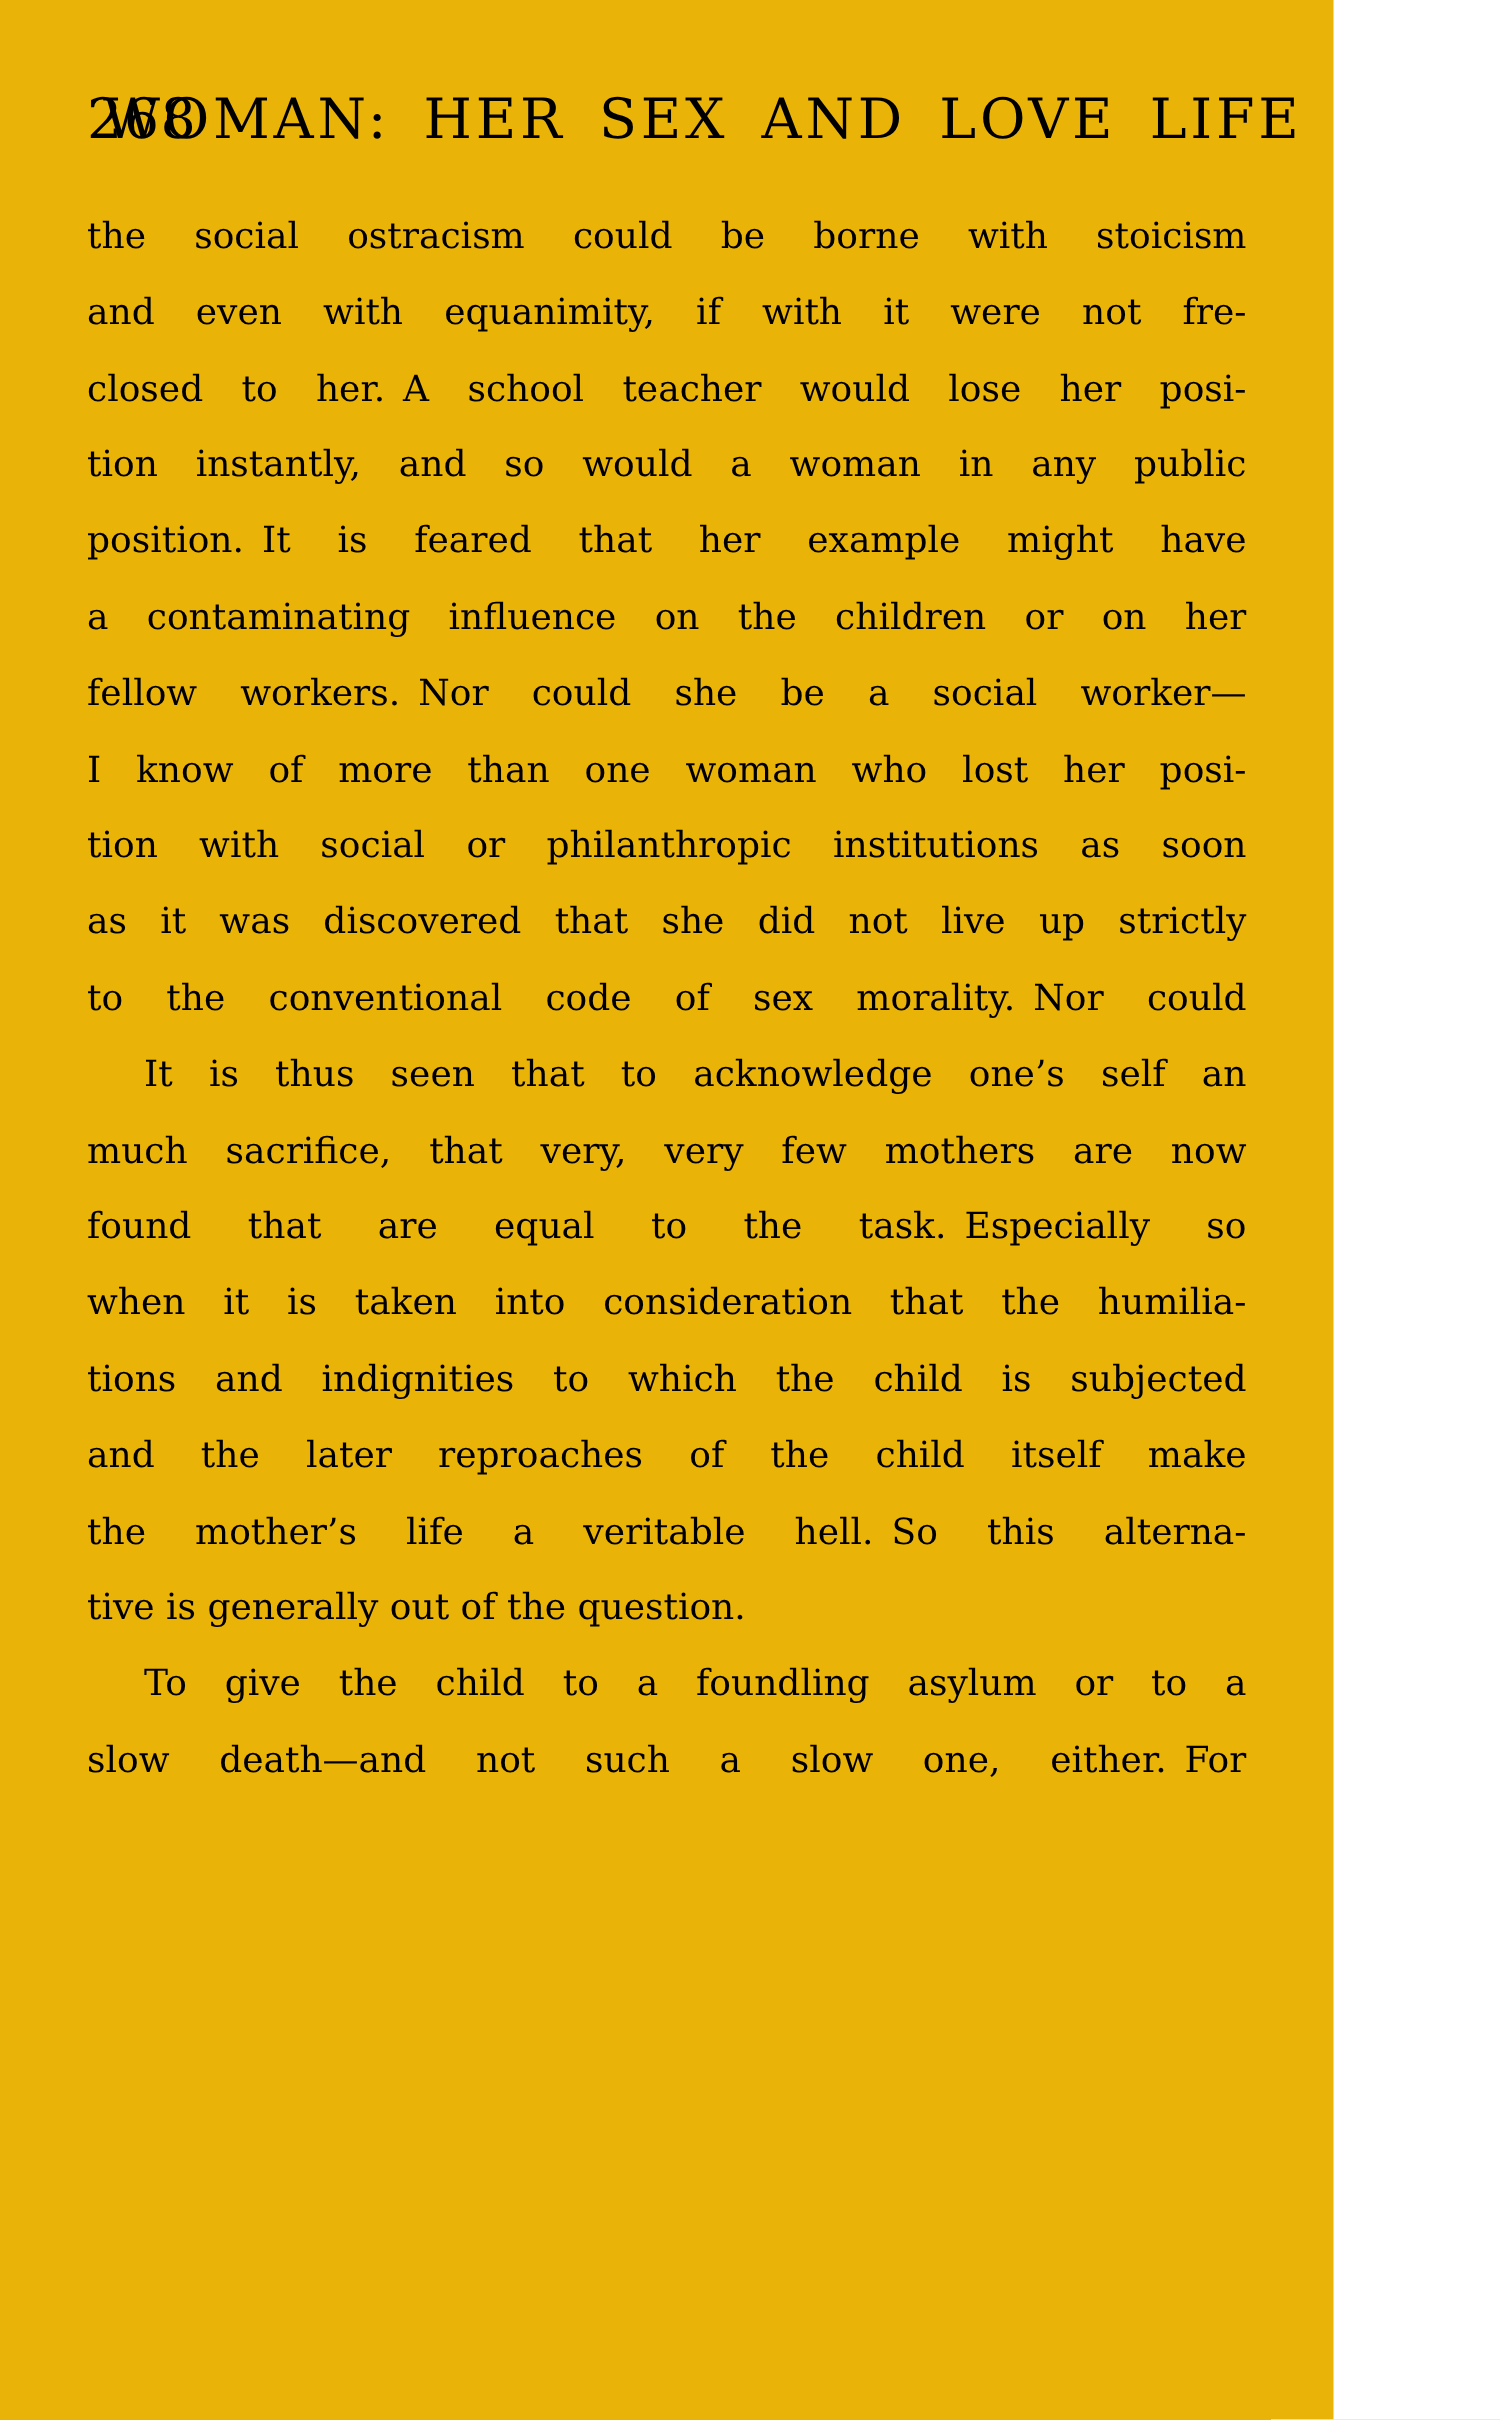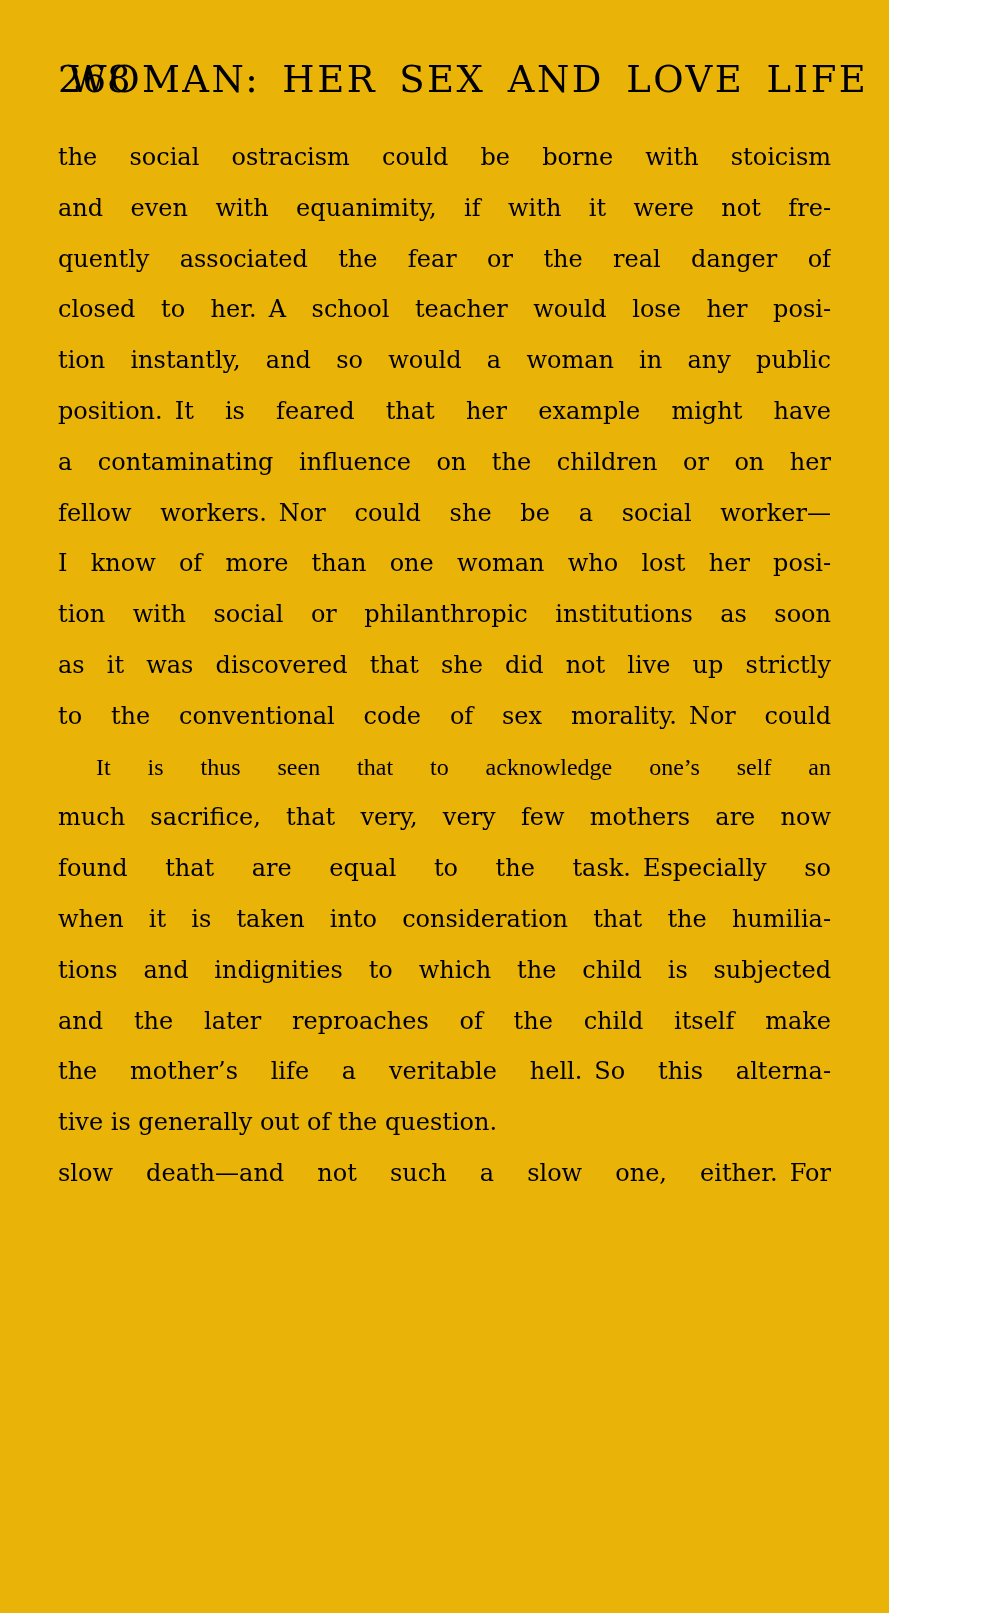--- a/index.html
+++ b/index.html
@@ -49,47 +49,46 @@
     height: 50.8px;
     text-align: justify;
     text-align-last: justify;
     overflow: hidden;
   }
   .line.pend {
     text-align-last: left;
   }
   .line.indent {
     padding-left: 38px;
-    font-family: Liberation Serif, serif;
   }
 </style>
 </head>
 <body>
 
 <div class="page">
   <div class="header">
     <span class="pagenum">268</span>
     <span class="running-title">WOMAN: HER SEX AND LOVE LIFE</span>
   </div>
   <div class="body" id="body-lines">
       <div class="line">the social ostracism could be borne with stoicism</div>
       <div class="line">and even with equanimity, if with it were not fre-</div>
-      <div class="line">quently associated the fear or the real danger of</div>
       <div class="line">closed to her. A school teacher would lose her posi-</div>
       <div class="line">tion instantly, and so would a woman in any public</div>
       <div class="line">position. It is feared that her example might have</div>
       <div class="line">a contaminating influence on the children or on her</div>
       <div class="line">fellow workers. Nor could she be a social worker—</div>
       <div class="line">I know of more than one woman who lost her posi-</div>
       <div class="line">tion with social or philanthropic institutions as soon</div>
       <div class="line">as it was discovered that she did not live up strictly</div>
       <div class="line">to the conventional code of sex morality. Nor could</div>
       <div class="line indent">It is thus seen that to acknowledge one’s self an</div>
       <div class="line">much sacrifice, that very, very few mothers are now</div>
       <div class="line">found that are equal to the task. Especially so</div>
       <div class="line">when it is taken into consideration that the humilia-</div>
       <div class="line">tions and indignities to which the child is subjected</div>
       <div class="line">and the later reproaches of the child itself make</div>
       <div class="line">the mother’s life a veritable hell. So this alterna-</div>
       <div class="line pend">tive is generally out of the question.</div>
+      <div class="line indent">To give the child to a foundling asylum or to a</div>
       <div class="line">slow death—and not such a slow one, either. For</div>
     </div>
 </div>
 
 </body></html>

